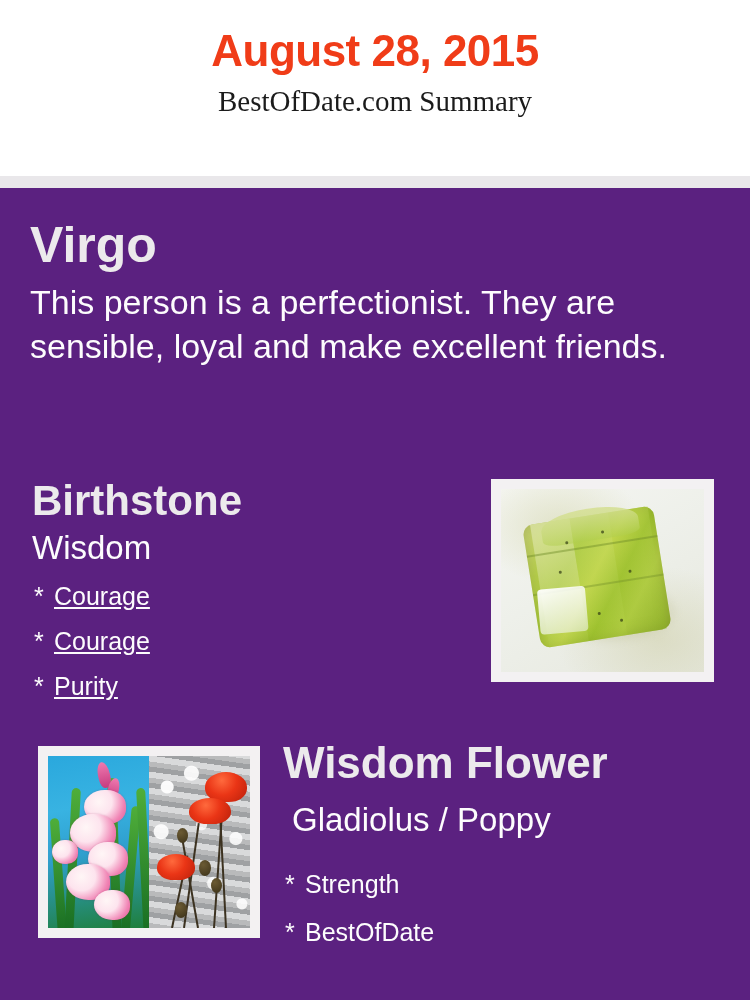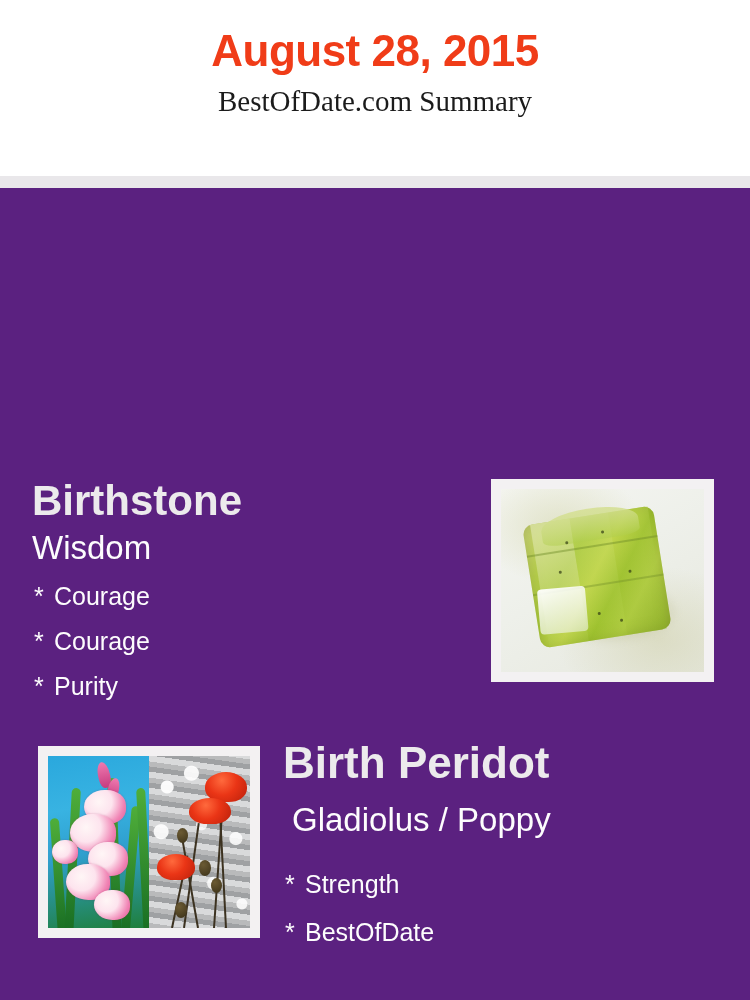--- a/index.html
+++ b/index.html
@@ -133,20 +133,21 @@
     margin: 0;
     padding: 6px 0 0 2px;
   }
   .trait-list li {
     font-size: 25px;
     font-weight: normal;
     line-height: 45px;
     color: #fdfcfd;
     font-family: "Liberation Sans", "DejaVu Sans", sans-serif;
     white-space: nowrap;
+    text-decoration: underline;
   }
   .trait-list li .bullet {
     display: inline-block;
     width: 20px;
   }
 
   
   .photo-frame {
     position: absolute;
     background: #f3f1f2;
@@ -372,20 +373,24 @@
 <div id="page">
 
   <div class="header">
     <h1 class="header-date">August 28, 2015</h1>
     <h2 class="header-site">BestOfDate.com Summary</h2>
   </div>
   <div class="header-divider"></div>
 
   <div class="panel">
 
+    <div class="zodiac">
+      <h3 class="zodiac-name">Virgo</h3>
+      <p class="zodiac-desc">This person is a perfectionist. They are sensible, loyal and make excellent friends.</p>
+    </div>
 
     <div class="stone-block">
       <h3 class="stone-heading">Birthstone</h3>
       <p class="stone-name">Wisdom</p>
       <ul class="trait-list">
         <li><span class="bullet">*</span><span>Courage</span></li>
         <li><span class="bullet">*</span><span>Courage</span></li>
         <li><span class="bullet">*</span><span>Purity</span></li>
       </ul>
     </div>
@@ -443,21 +448,21 @@
           <div class="poppy-bud" style="left:28px; top:72px;  width:11px; height:15px;"></div>
           <div class="poppy-bud" style="left:50px; top:104px; width:12px; height:16px;"></div>
           <div class="poppy-bud" style="left:62px; top:122px; width:11px; height:15px;"></div>
           <div class="poppy-bud" style="left:26px; top:146px; width:12px; height:16px;"></div>
         </div>
 
       </div>
     </div>
 
     <div class="flower-text">
-      <h3 class="flower-heading">Birth Peridot</h3>
+      <h3 class="flower-heading">Wisdom Flower</h3>
       <p class="flower-name">Gladiolus / Poppy</p>
       <ul class="flower-traits">
         <li><span class="bullet">*</span><span>Strength</span></li>
         <li><span class="bullet">*</span><span>BestOfDate</span></li>
       </ul>
     </div>
 
   </div>
 </div>
 

